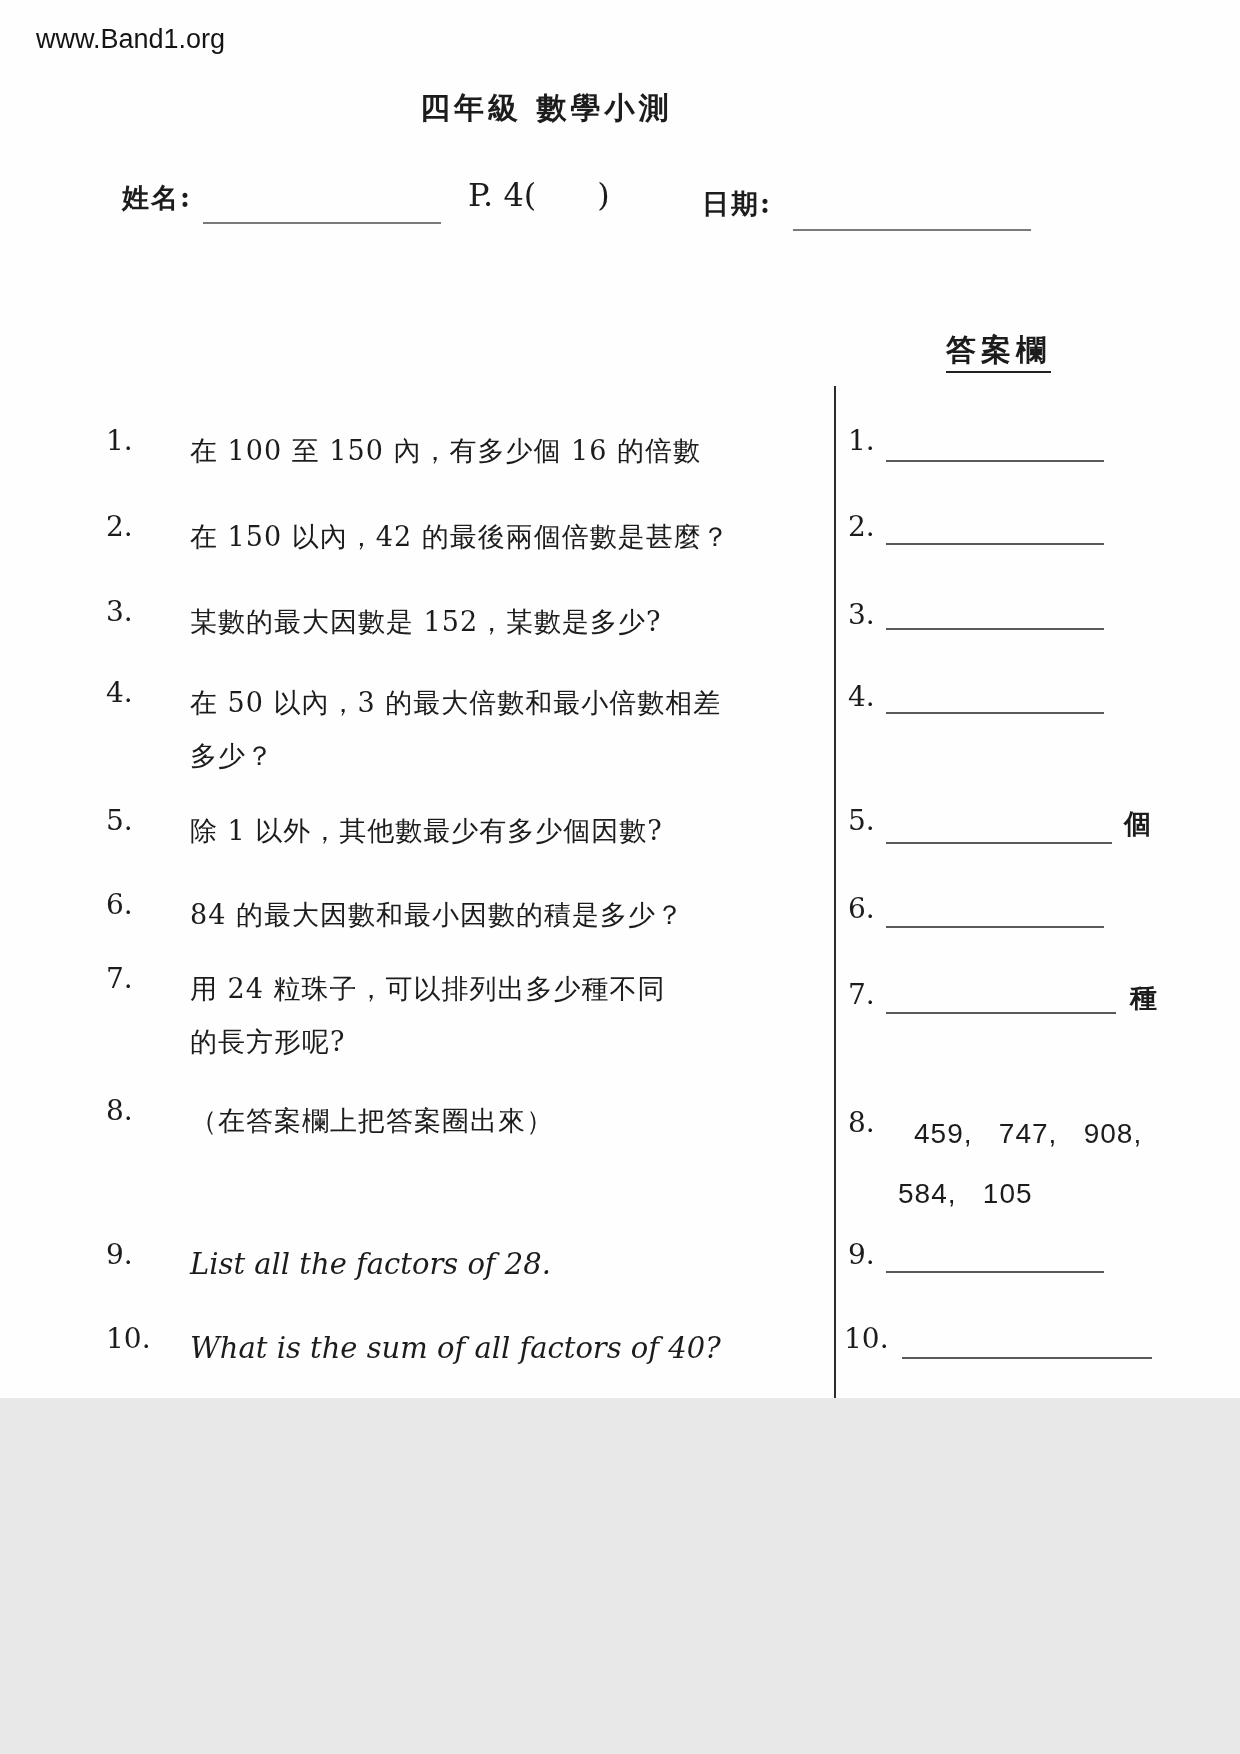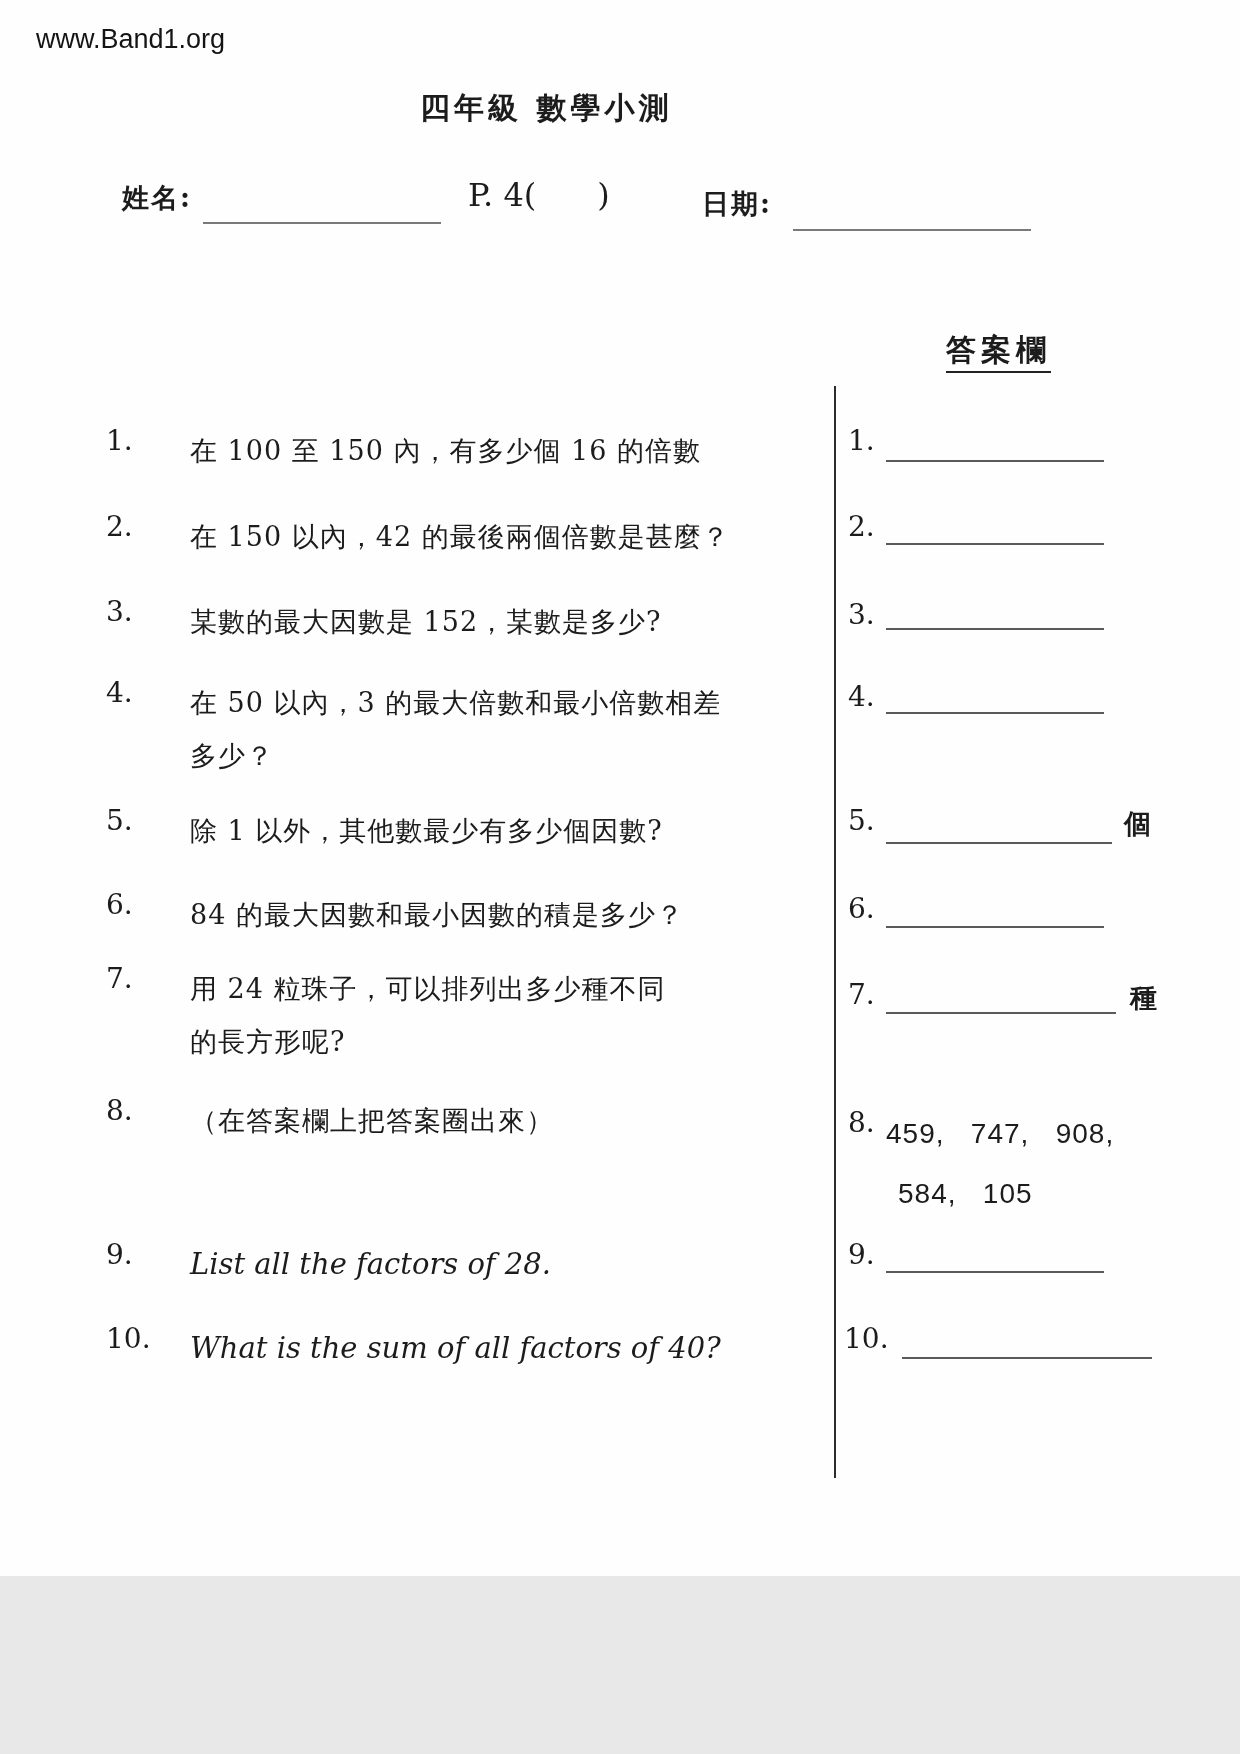--- a/index.html
+++ b/index.html
@@ -1,18 +1,18 @@
 <!DOCTYPE html>
 <html><head>
 <meta charset="utf-8">
 <style>
   html,body{margin:0;padding:0;background:#e8e8e8;}
   .page{
     position:relative;
-    width:1240px;height:1576px;
+    width:1240px;height:1398px;
     margin:0 auto;
     background:#fefefe;
     color:#1c1c1c;
     font-family:"DejaVu Serif","Liberation Serif",serif;
     overflow:hidden;
   }
   .abs{position:absolute;}
   .pre{white-space:pre;}
   .watermark{
     left:36px;top:24px;
@@ -123,21 +123,21 @@
   <div class="abs a-suffix" style="left:1124px;top:806px;">個</div>
 
   <div class="abs a-no" style="left:848px;top:892px;">6.</div>
   <div class="abs blank-line" style="left:886px;top:926px;width:218px;"></div>
 
   <div class="abs a-no" style="left:848px;top:978px;">7.</div>
   <div class="abs blank-line" style="left:886px;top:1012px;width:230px;"></div>
   <div class="abs a-suffix" style="left:1130px;top:980px;">種</div>
 
   <div class="abs a-no" style="left:848px;top:1106px;">8.</div>
-  <div class="abs a-numbers pre" style="left:886px;top:1104px;text-align:center;">459,   747,   908,</div>
+  <div class="abs a-numbers pre" style="left:914px;top:1104px;text-align:center;">459,   747,   908,</div>
   <div class="abs a-numbers pre" style="left:898px;top:1164px;">584,   105</div>
 
   <div class="abs a-no" style="left:848px;top:1238px;">9.</div>
   <div class="abs blank-line" style="left:886px;top:1271px;width:218px;"></div>
 
   <div class="abs a-no" style="left:844px;top:1322px;">10.</div>
   <div class="abs blank-line" style="left:902px;top:1357px;width:250px;"></div>
 
 </div>
 

